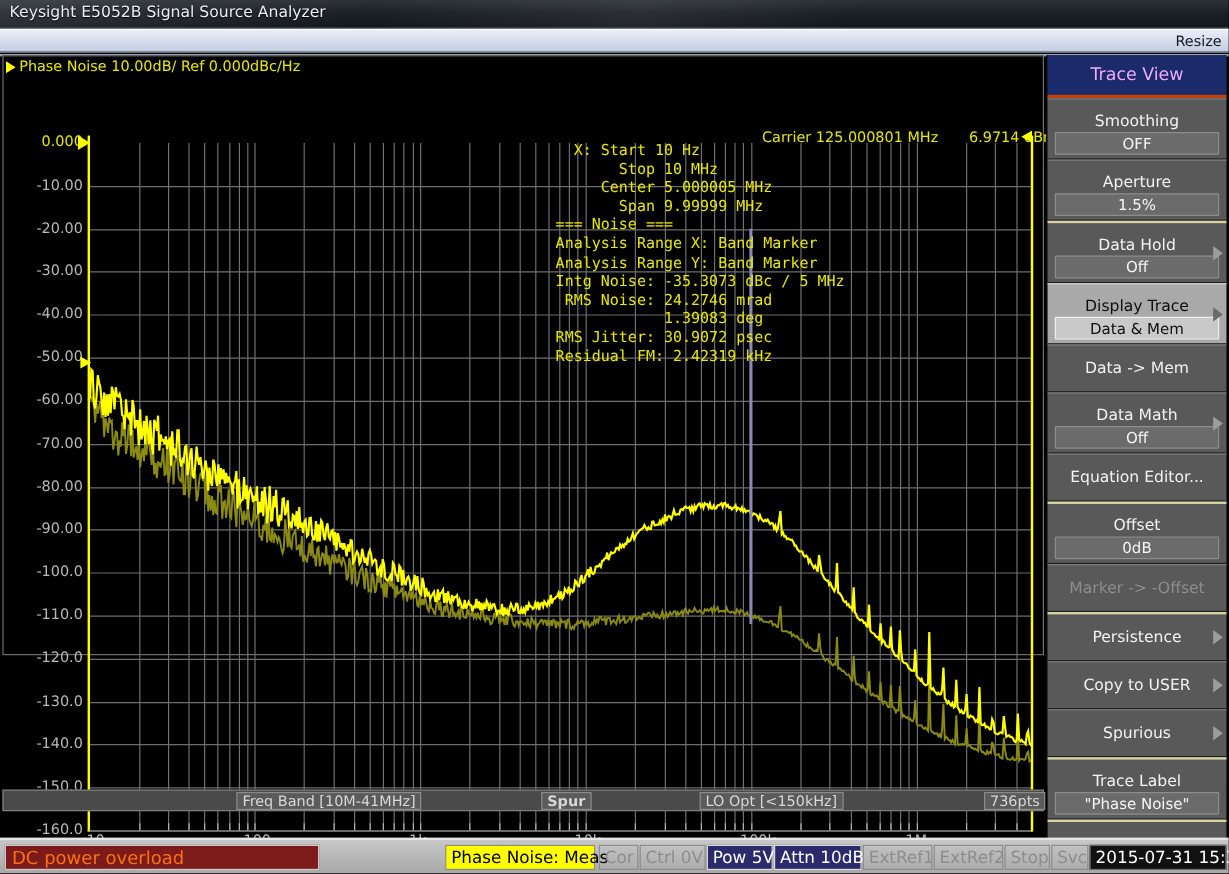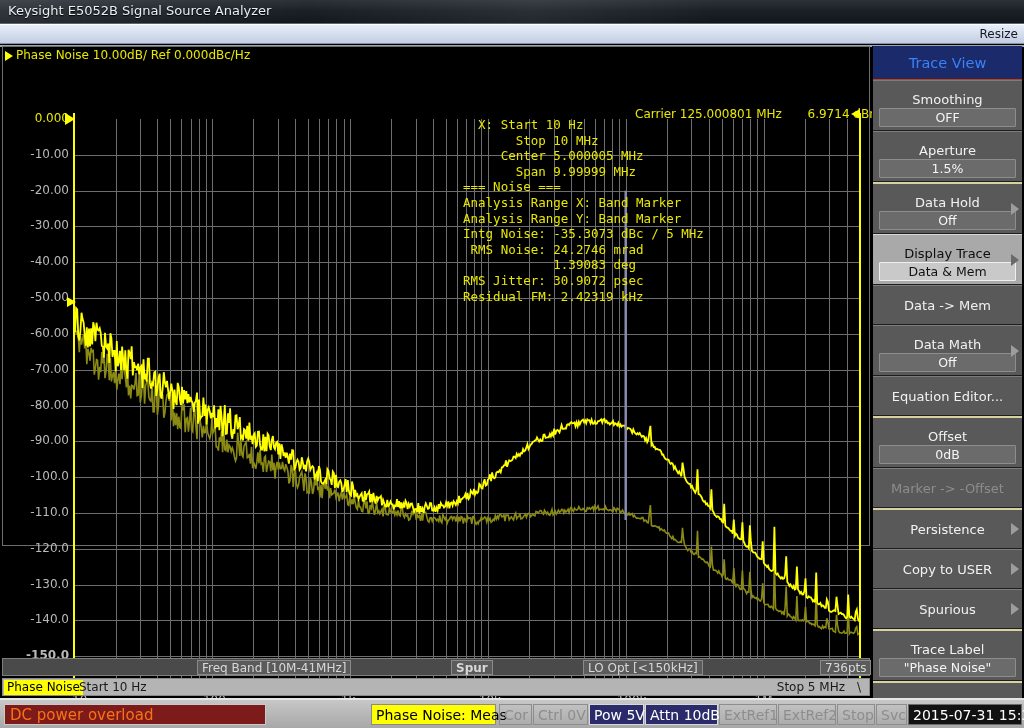--- a/index.html
+++ b/index.html
@@ -43,22 +43,22 @@
   .xlab{position:absolute;font-size:12px;color:#b9b9b9;white-space:nowrap;}
   .xlabrow{position:absolute;left:0;top:646px;width:866px;height:16px;}
 
   .carrier{position:absolute;top:60px;font-size:12px;color:#e8e800;white-space:nowrap;}
   .anablock{position:absolute;left:460px;top:70px;font-size:12.5px;color:#e8e800;
     font-family:"DejaVu Sans Mono","Liberation Mono",monospace;line-height:15.6px;white-space:pre;}
 
   
   .softpanel{position:absolute;left:872px;top:46px;width:150px;height:608px;background:#2e2e2e;
     border-left:1px solid #000;box-sizing:border-box;}
-  .sk-title{height:33px;background:#1b2a6b;color:#3b82f6;font-size:14.5px;display:flex;
-    align-items:center;justify-content:center;border-bottom:1px solid #c2410c;}
+  .sk-title{height:33px;background:#1b2a6b;color:#f0abfc;font-size:14.5px;display:flex;
+    align-items:center;justify-content:center;border-bottom:3px solid #c2410c;}
   .sk{position:relative;background:#595959;border-top:1px solid #7d7d7d;
     border-bottom:1px solid #1e1e1e;color:#f2f2f2;}
   .sk.sel{background:#a9a9a9;color:#111;border-top:1px solid #d8d8d8;}
   .sk.sep{border-top:2px solid #d8d2a0;}
   .sk-lab{text-align:center;font-size:13px;padding-top:11px;line-height:15px;}
   .sk.sel .sk-lab{color:#0d0d0d;}
   .sk-val{margin:1px 6px 3px 6px;height:17px;line-height:17px;text-align:center;font-size:12.5px;
     background:#6b6b6b;border:1px solid #8d8d8d;border-radius:1px;color:#f5f5f5;}
   .sk.sel .sk-val{background:#c9c9c9;border:1px solid #efefef;color:#111;}
   .sk-single{height:38px;display:flex;align-items:center;justify-content:center;font-size:13px;}
@@ -128,21 +128,21 @@
         <div class="ylab" style="top: 171.062px;">-50.00</div>
         <div class="ylab" style="top: 206.875px;">-60.00</div>
         <div class="ylab" style="top: 242.688px;">-70.00</div>
         <div class="ylab" style="top: 278.5px;">-80.00</div>
         <div class="ylab" style="top: 314.312px;">-90.00</div>
         <div class="ylab" style="top: 350.125px;">-100.0</div>
         <div class="ylab" style="top: 385.938px;">-110.0</div>
         <div class="ylab" style="top: 421.75px;">-120.0</div>
         <div class="ylab" style="top: 457.562px;">-130.0</div>
         <div class="ylab" style="top: 493.375px;">-140.0</div>
-        <div class="ylab" style="top: 529.188px; font-weight: bold;">-150.0</div>
+        <div class="ylab" style="top: 529.188px;">-150.0</div>
         <div class="ylab" style="top: 565px;">-160.0</div>
       </div>
 
     <div class="grid-area">
       <svg class="gridsvg" id="gridsvg" width="786" height="573">
           <line x1="0.5" y1="0" x2="0.5" y2="573" stroke="#6e6e6e" stroke-width="1"></line>
           <line x1="42.5" y1="0" x2="42.5" y2="573" stroke="#6e6e6e" stroke-width="1"></line>
           <line x1="66.5" y1="0" x2="66.5" y2="573" stroke="#6e6e6e" stroke-width="1"></line>
           <line x1="83.5" y1="0" x2="83.5" y2="573" stroke="#6e6e6e" stroke-width="1"></line>
           <line x1="96.5" y1="0" x2="96.5" y2="573" stroke="#6e6e6e" stroke-width="1"></line>
@@ -357,26 +357,20 @@
   </div>
 
   <div class="infobar">
     <div class="chip" style="left:2px;margin-top:40px;">IF Gain 20dB</div>
     <div class="chip" style="left:194px;">Freq Band [10M-41MHz]</div>
     <div class="chip" style="left:448px;font-weight:bold;">Spur</div>
     <div class="chip" style="left:580px;">LO Opt [&lt;150kHz]</div>
     <div class="chip" style="left:817px;">736pts</div>
   </div>
 
-  <div class="startbar">
-    <div class="act">Phase Noise</div>
-    <div class="stext" style="left:76px;">Start 10 Hz</div>
-    <div class="stext" style="right:24px;">Stop 5 MHz</div>
-    <div class="stext" style="right:8px;">\</div>
-  </div>
 
   <div class="statusbar">
     <div class="err" style="width:262px;">DC power overload</div>
     <div class="sb yellow" style="left:371px;width:125px;">Phase Noise: Meas</div>
     <div class="sb off" style="left:499px;width:33px;">Cor</div>
     <div class="sb off" style="left:533px;width:55px;">Ctrl  0V</div>
     <div class="sb on" style="left:589px;width:55px;">Pow  5V</div>
     <div class="sb on" style="left:645px;width:73px;">Attn 10dB</div>
     <div class="sb off" style="left:719px;width:58px;">ExtRef1</div>
     <div class="sb off" style="left:778px;width:58px;">ExtRef2</div>

